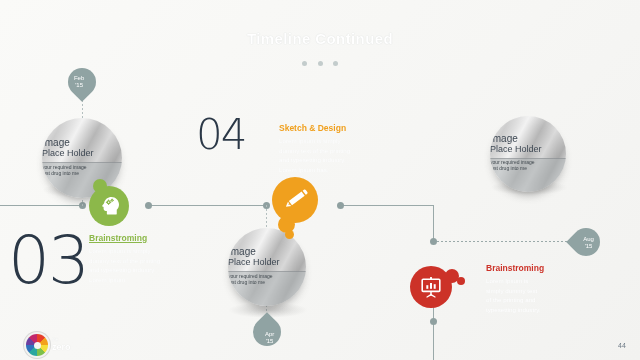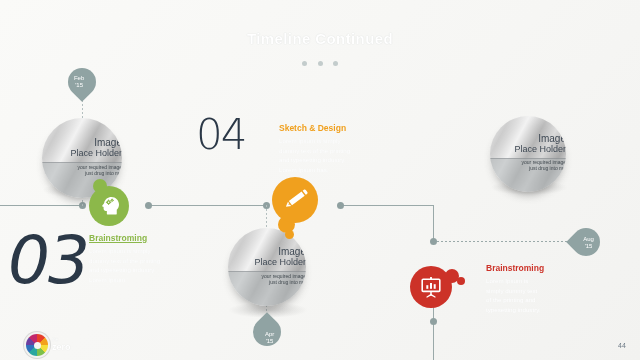--- a/index.html
+++ b/index.html
@@ -77,21 +77,21 @@
 
   
   .ph {
     position: absolute;
     border-radius: 50%;
     background:
       linear-gradient(118deg,#e9e9e9 0%,#c9c9c9 18%,#f2f2f2 34%,#b6b6b6 50%,
                       #d8d8d8 63%,#a7a7a7 78%,#e4e4e4 92%,#bdbdbd 100%);
     box-shadow: 0 6px 10px -4px rgba(60,60,60,.45), inset 0 0 14px rgba(255,255,255,.25);
     overflow: hidden;
-    text-align: right;
+    text-align: left;
     color: #3c4550;
   }
   .ph .ph-band {
     position: absolute;
     left: 0; width: 100%;
     background: rgba(175,180,182,.55);
     border-top: 1px solid rgba(120,125,128,.45);
   }
   .ph .ph-title {
     position: relative;
@@ -278,21 +278,21 @@
       <b style="font-weight:normal">'15</b>
     </span>
   </div>
   <div class="pin left" style="left:572px; top:228px;">
     <span>
       <b style="font-weight:normal">Aug</b><br>
       <b style="font-weight:normal">'15</b>
     </span>
   </div>
 
-  <div class="bignum" style="left:8px; top:222px; font-size:66px;font-style:italic;">03</div>
+  <div class="bignum" style="left:8px; top:222px; font-size:66px;">03</div>
   <div class="step-head" style="left:89px; top:233px; color:#8cb84a;text-decoration:underline;">Brainstroming</div>
   <div class="step-body" style="left:89px; top:246px; width:78px;">
     <div>Lorem Ipsum is simply</div>
     <div>dummy text of the printing</div>
     <div>and typesetting industry.</div>
     <div>Lorem Ipsum.</div>
   </div>
 
   <div class="blob" style="left:93px; top:179px; width:14px; height:14px; background:#8cb84a;"></div>
   <div class="icon-bubble" style="left:89px; top:186px; width:40px; height:40px; background:#8cb84a;">

